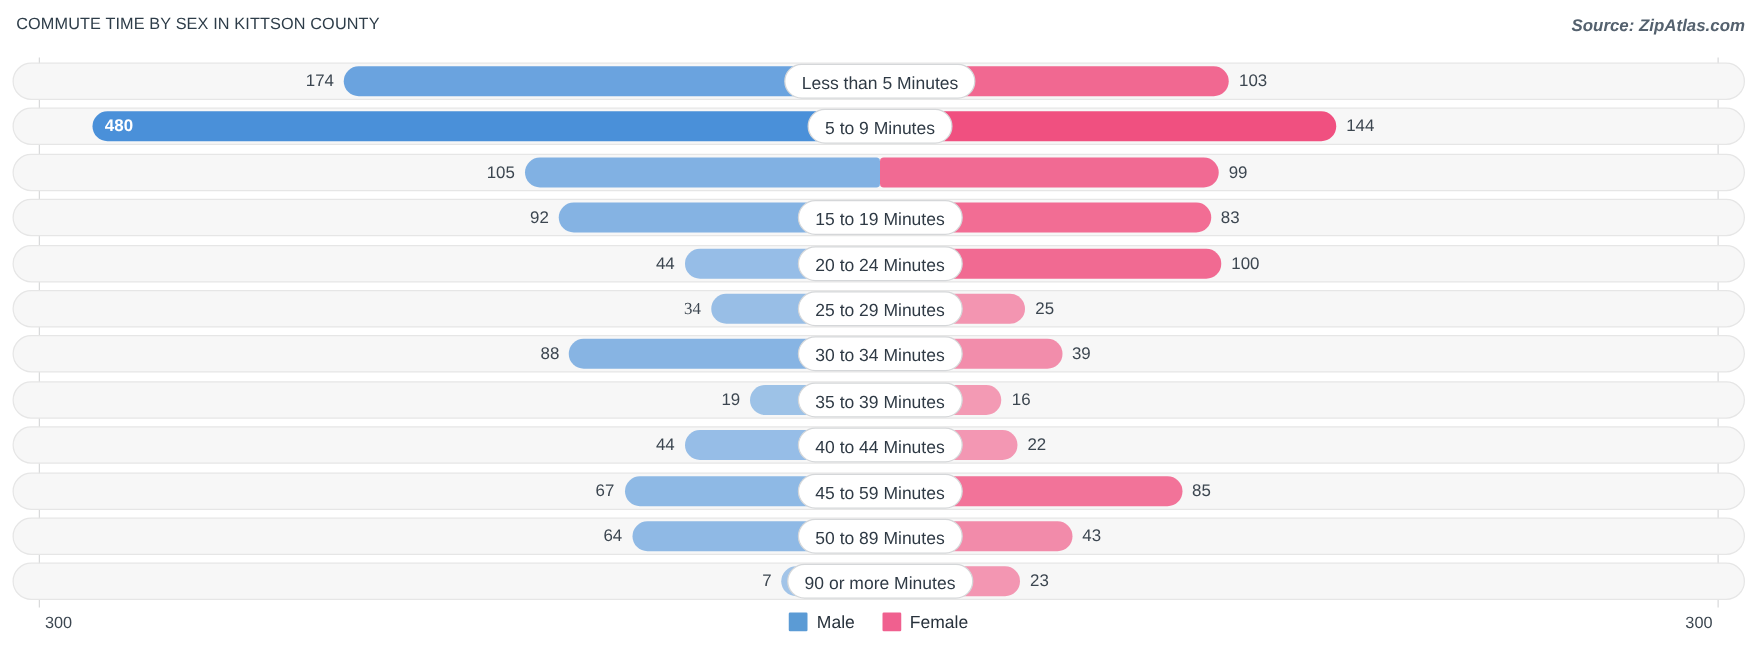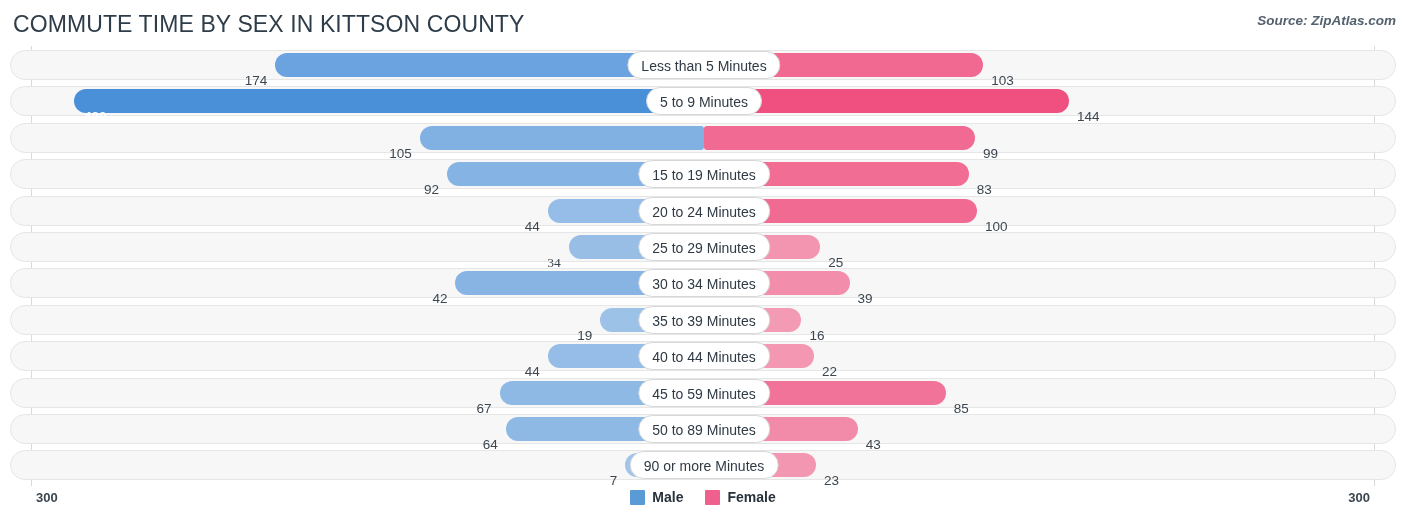--- a/index.html
+++ b/index.html
@@ -20,21 +20,21 @@
   .header {
     position: absolute;
     top: 0; left: 0;
     width: 1406px;
     height: 46px;
   }
   .chart-title {
     position: absolute;
     left: 13px;
     top: 11px;
-    font-size: 23px;
+    font-size: 13px;
     letter-spacing: 0.1px;
     color: #2e3d49;
     font-weight: 400;
     white-space: nowrap;
   }
   .source-note {
     position: absolute;
     right: 10px;
     top: 13px;
     font-size: 13.5px;
@@ -93,21 +93,21 @@
   }
   .bar.male {
     border-radius: 12px 3px 3px 12px;
   }
   .bar.female {
     border-radius: 3px 12px 12px 3px;
   }
 
   .val {
     position: absolute;
-    top: 16px;
+    top: 0;
     height: 30px;
     line-height: 30px;
     font-size: 13.5px;
     color: #3c4650;
     white-space: nowrap;
   }
   .val.left  { text-align: right; }
   .val.right { text-align: left; }
   .val.inside {
     color: #ffffff;
@@ -132,21 +132,20 @@
     z-index: 5;
   }
 
   
   .footer {
     position: absolute;
     left: 0;
     top: 486px;
     width: 1406px;
     height: 37px;
-    font-weight: bold;
   }
   .axis-max {
     position: absolute;
     top: 4px;
     font-size: 13px;
     color: #3c4650;
   }
   .axis-max.left  { left: 36px; }
   .axis-max.right { right: 36px; }
 
@@ -232,21 +231,21 @@
         <div class="bar male" style="left: 568.713px; width: 135.287px; background: rgba(74, 144, 217, 0.545);"></div>
         <div class="bar female" style="left: 704px; width: 116.25px; background: rgba(240, 80, 128, 0.59);"></div>
         <div class="val left" style="left: 502.713px; width: 58px; font-family: Liberation Serif, serif;">34</div>
         <div class="val right" style="left: 828.25px; width: 60px;">25</div>
         <div class="center-pill" style="left: 704px;">25 to 29 Minutes</div>
       </div>
       <div class="row">
         <div class="track"></div>
         <div class="bar male" style="left: 455.493px; width: 248.507px; background: rgba(74, 144, 217, 0.647);"></div>
         <div class="bar female" style="left: 704px; width: 145.51px; background: rgba(240, 80, 128, 0.635);"></div>
-        <div class="val left" style="left: 389.493px; width: 58px;">42</div>
+        <div class="val left" style="left: 389.493px; width: 58px;">88</div>
         <div class="val right" style="left: 857.51px; width: 60px;">39</div>
         <div class="center-pill" style="left: 704px;">30 to 34 Minutes</div>
       </div>
       <div class="row">
         <div class="track"></div>
         <div class="bar male" style="left: 600.163px; width: 103.837px; background: rgba(74, 144, 217, 0.518);"></div>
         <div class="bar female" style="left: 704px; width: 97.44px; background: rgba(240, 80, 128, 0.557);"></div>
         <div class="val left" style="left: 534.163px; width: 58px;">19</div>
         <div class="val right" style="left: 809.44px; width: 60px;">16</div>
         <div class="center-pill" style="left: 704px;">35 to 39 Minutes</div>

